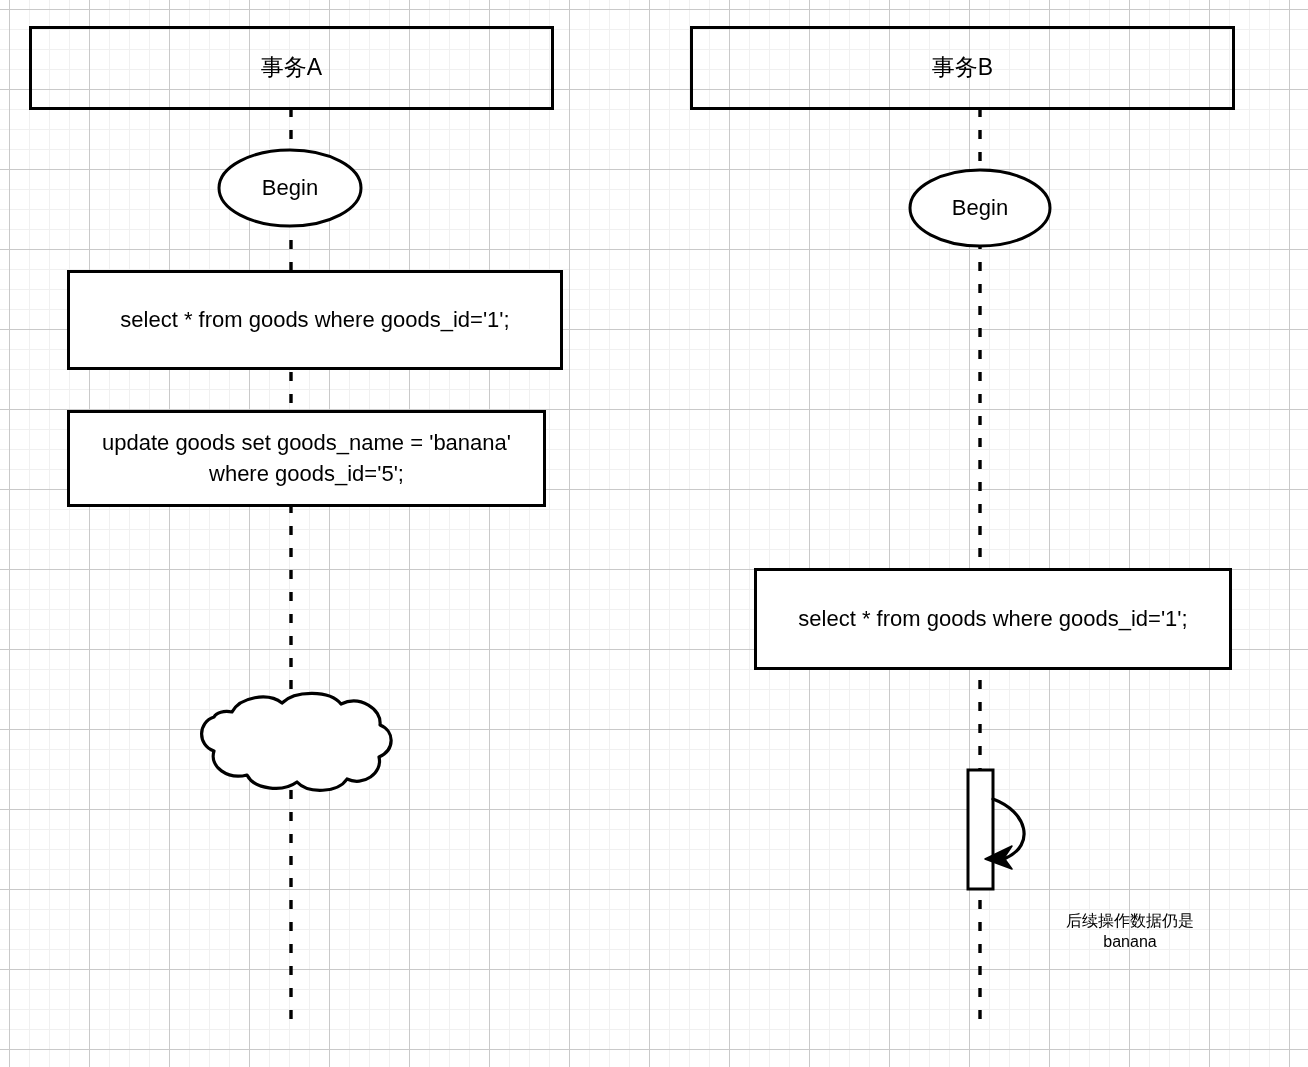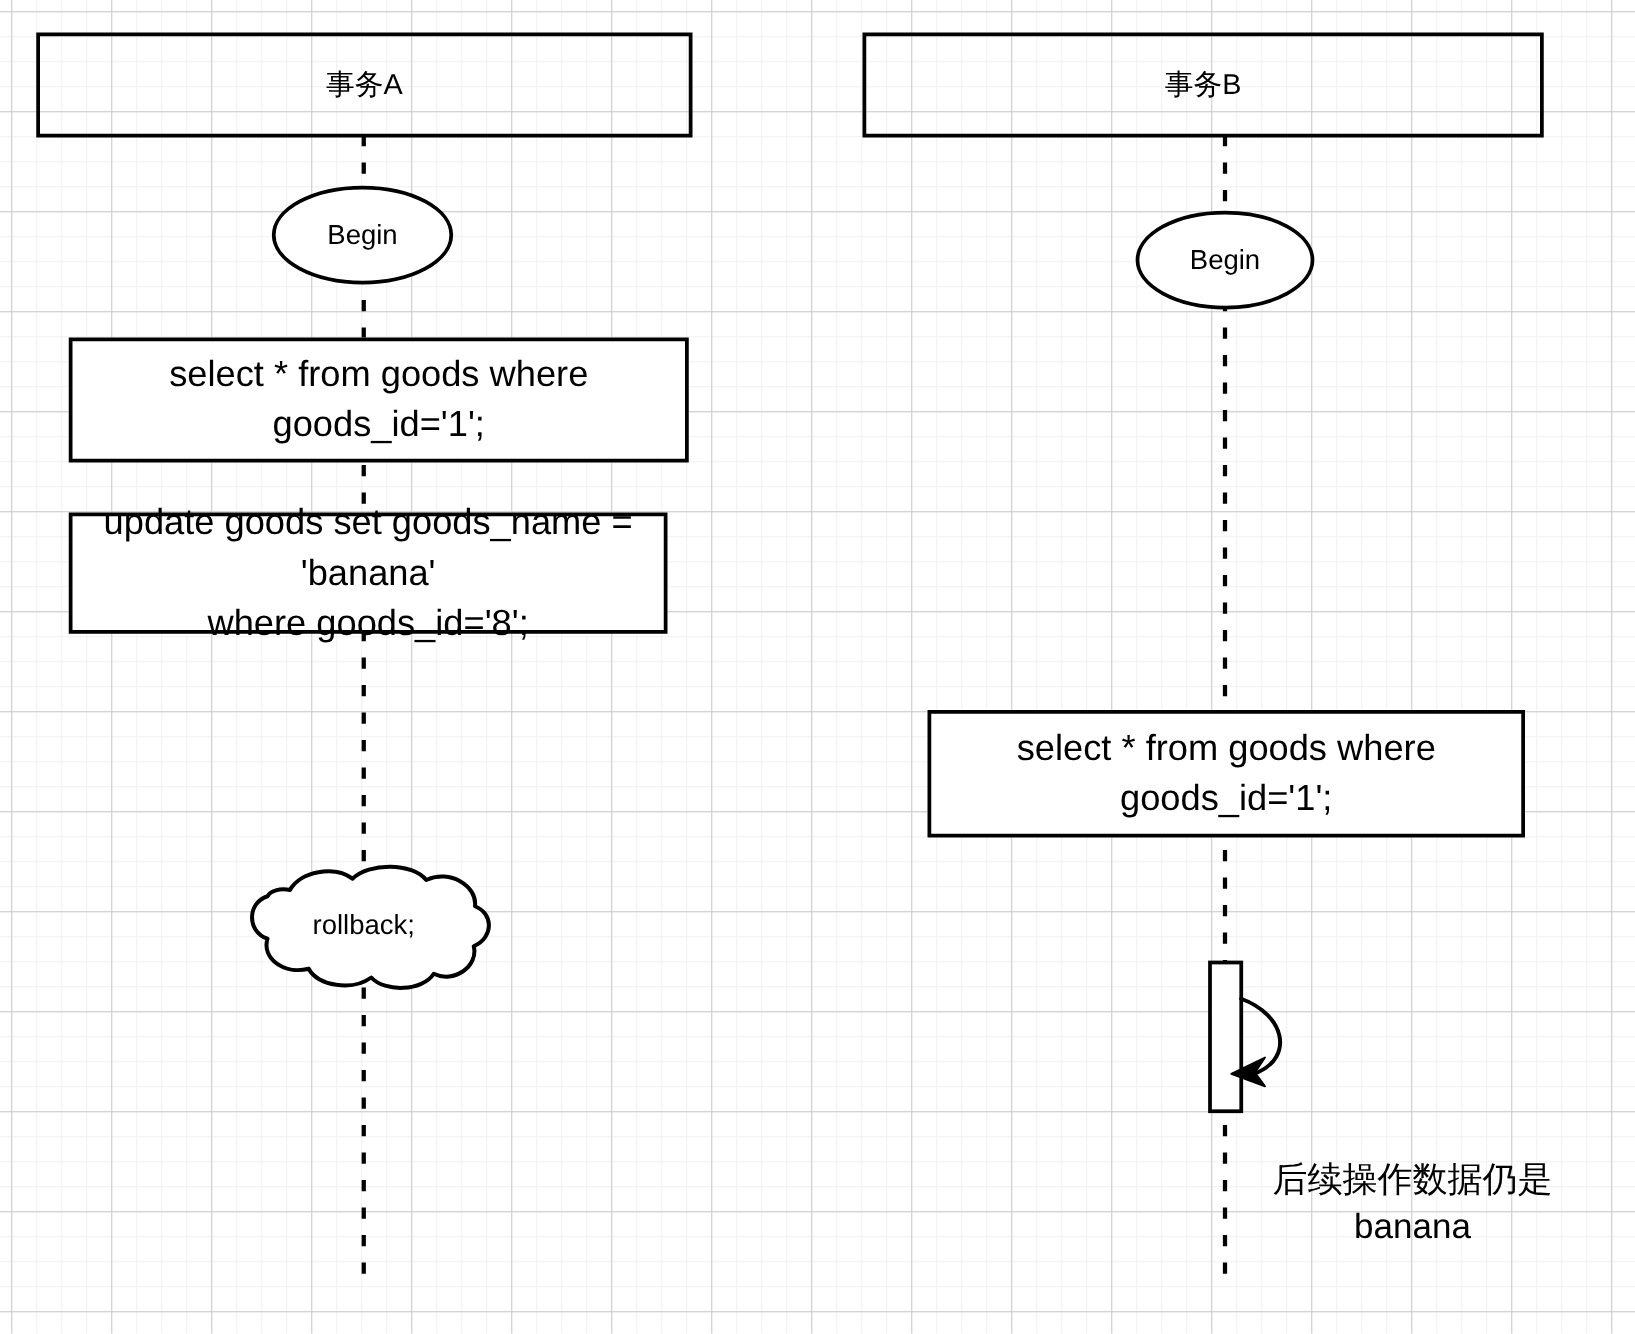--- a/index.html
+++ b/index.html
@@ -43,35 +43,36 @@
     color: #000000;
   }
   .header-box {
     border: 3px solid #000000;
     font-size: 23px;
     line-height: 1.3;
   }
   .sql-box {
     border: 3px solid #000000;
     background: #ffffff;
-    font-size: 29px;
+    font-size: 22px;
     line-height: 1.38;
     padding: 0 10px;
+    margin-left: 12px;
   }
   .begin-node {
     font-size: 22px;
     color: #000;
   }
   .cloud-label {
     font-size: 22px;
     color: #000;
   }
   .annotation {
     position: absolute;
-    font-size: 28px;
+    font-size: 16px;
     line-height: 1.3;
     color: #000000;
     text-align: center;
     white-space: pre-line;
   }
   .pre-wrap { white-space: pre-line; }
 </style>
 </head>
 <body>
 
@@ -127,26 +128,23 @@
   <div class="node begin-node" style="left:910px; top:170px; width:140px; height:76px;">
     <span>Begin</span>
   </div>
 
   <div class="node sql-box" style="left:55px; top:270px; width:496px; height:100px;">
     <span>select * from goods where goods_id='1';</span>
   </div>
 
   <div class="node sql-box pre-wrap" style="left:55px; top:410px; width:479px; height:97px;">
     <span class="pre-wrap">update goods set goods_name = 'banana'
-where goods_id='8';</span>
+where goods_id='5';</span>
   </div>
 
-  <div class="node cloud-label" style="left:205px; top:712px; width:172px; height:56px;">
-    <span>rollback;</span>
-  </div>
 
   <div class="node sql-box" style="left:742px; top:568px; width:478px; height:102px;">
     <span>select * from goods where goods_id='1';</span>
   </div>
 
   <div class="annotation" style="left:1009px; top:890px; width:242px;">
     <span class="pre-wrap">后续操作数据仍是
 banana</span>
   </div>
 

